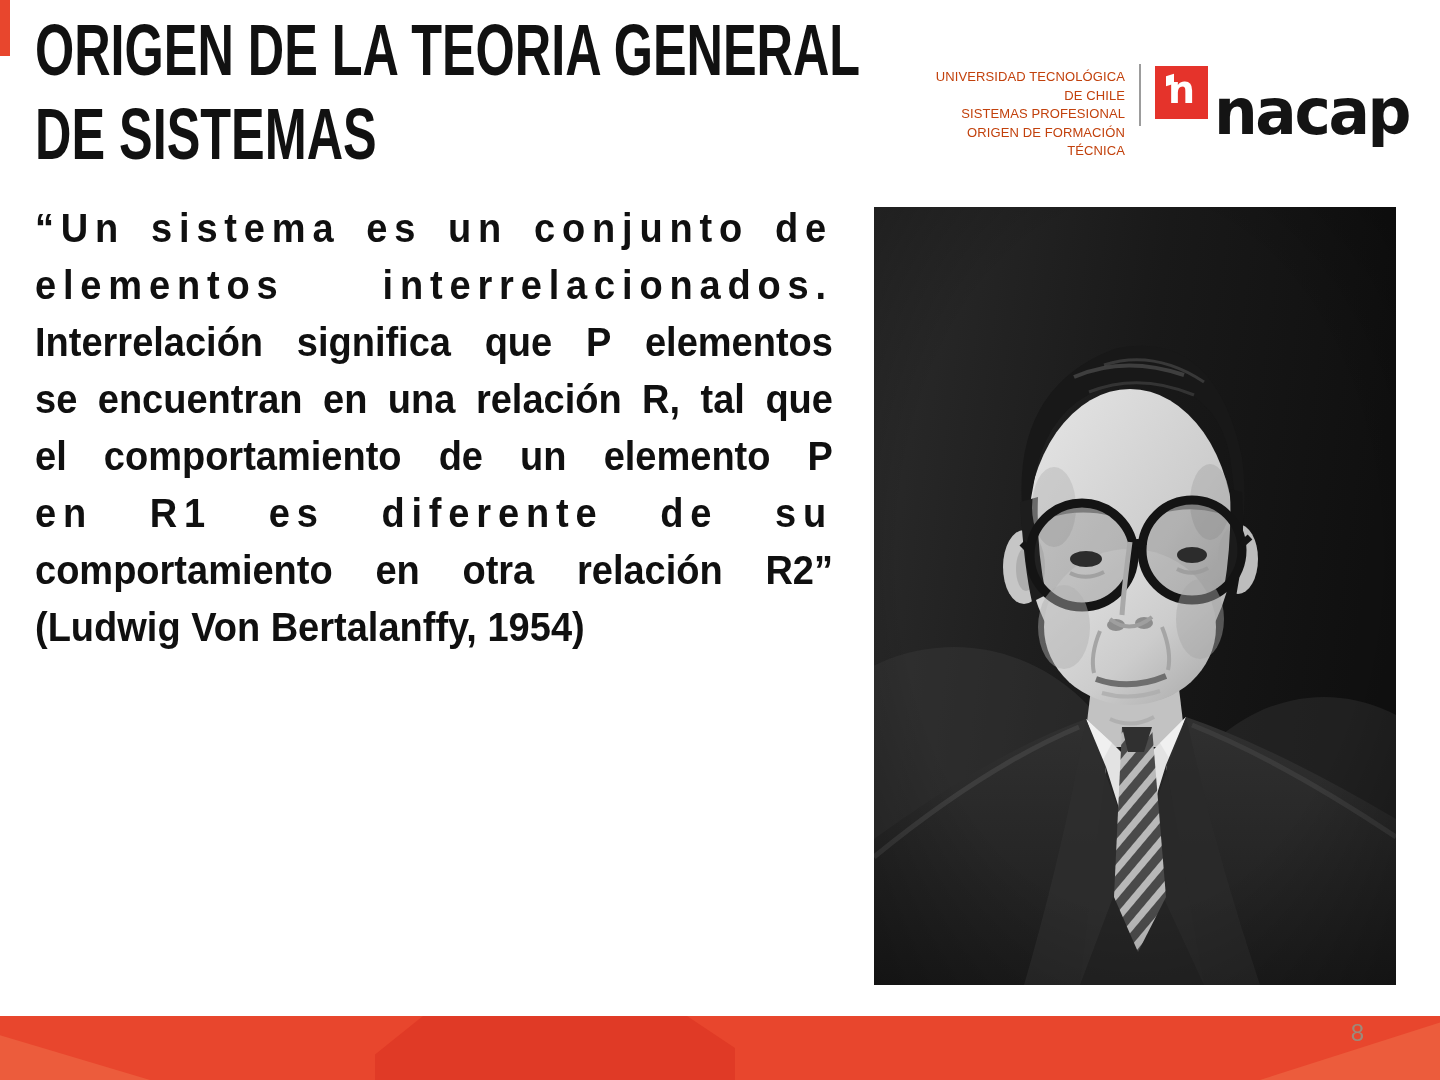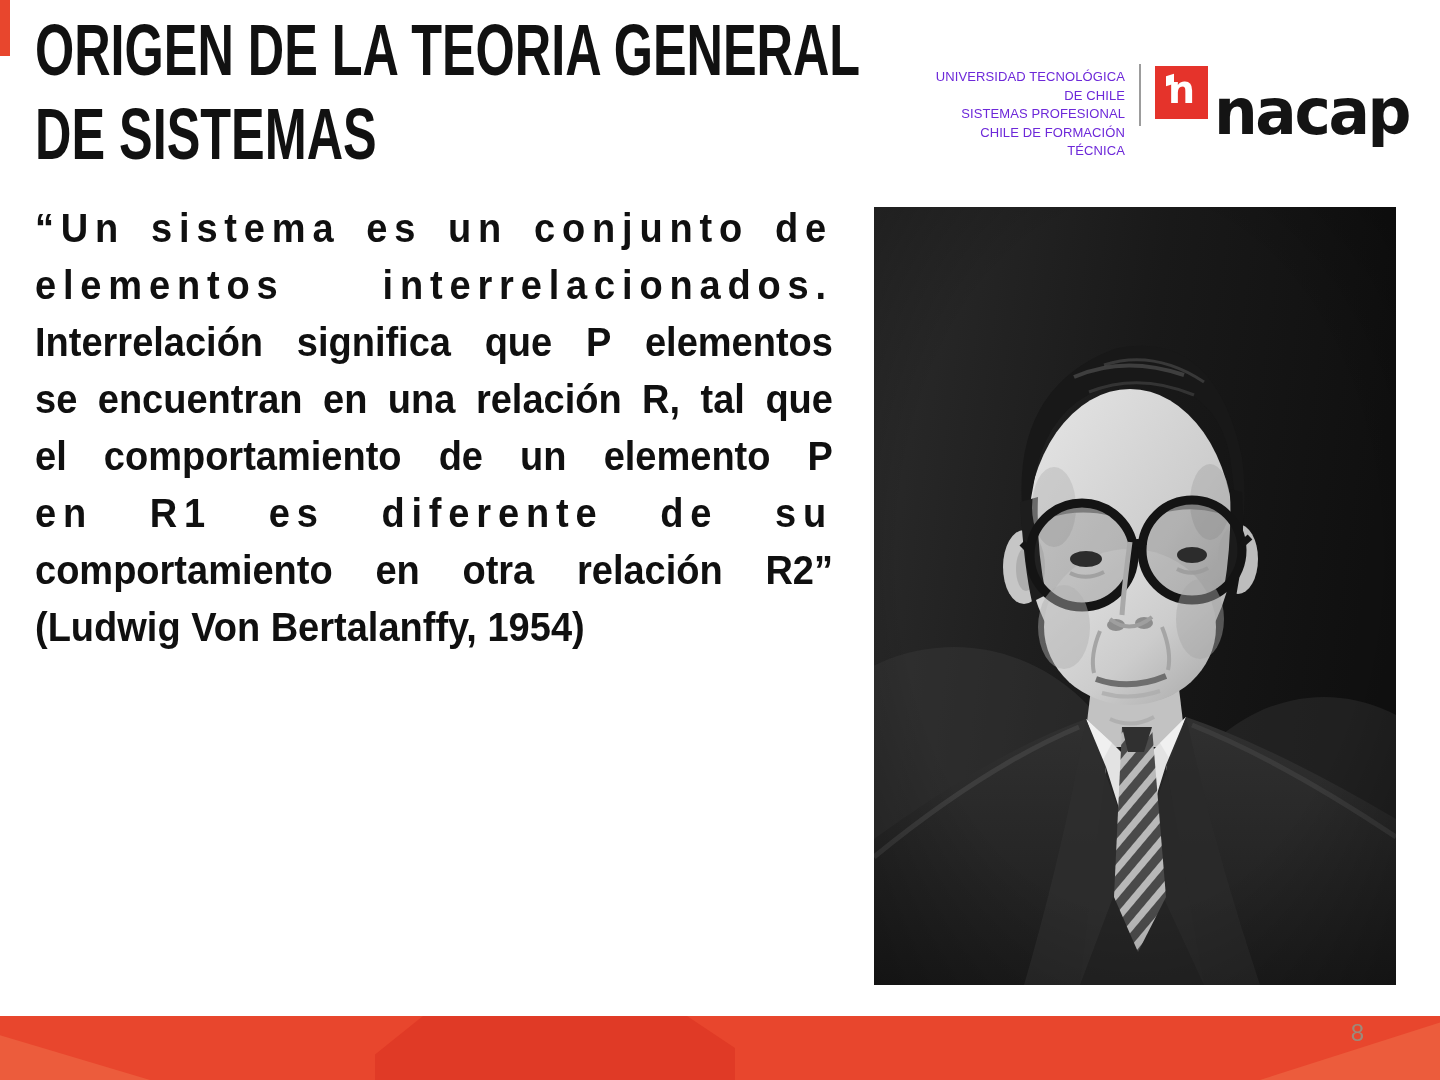--- a/index.html
+++ b/index.html
@@ -9,21 +9,21 @@
   
   .corner-accent{position:absolute;left:0;top:0;width:10px;height:56px;}
 
   
   .title{position:absolute;left:35px;top:8px;font-weight:700;color:#111;
          font-size:72px;line-height:84px;white-space:nowrap;
          transform:scaleX(0.70);transform-origin:left top;letter-spacing:0;}
 
   
   .logo{position:absolute;left:925px;top:62px;display:flex;align-items:flex-start;}
-  .logo-org{width:200px;text-align:right;color:#6d28d9;font-size:13px;
+  .logo-org{width:200px;text-align:right;color:#c2410c;font-size:13px;
             line-height:18.5px;padding-top:6px;letter-spacing:.1px;}
   .logo-divider{width:2px;height:62px;background:#9c9c9c;margin:2px 14px 0 14px;}
   .logo-symbol{width:53px;height:53px;margin-top:4px;position:relative;}
   .logo-symbol .sq{position:absolute;inset:0;}
   .logo-symbol .glyph{position:absolute;left:0;top:2px;width:100%;height:100%;
             color:#fff;font-weight:700;font-size:38px;text-align:center;
             font-family:"DejaVu Sans",sans-serif;}
   .logo-symbol .flag{position:absolute;left:11px;top:9px;width:8px;height:10px;
             background:#fff;transform:skewY(-18deg);}
   .logo-wordmark{font-weight:700;color:#141414;font-size:64px;line-height:64px;
@@ -65,21 +65,21 @@
 
 <div class="title">
   <div>ORIGEN DE LA TEORIA GENERAL</div>
   <div>DE SISTEMAS</div>
 </div>
 
 <div class="logo">
   <div class="logo-org">
     <div>UNIVERSIDAD TECNOLÓGICA DE CHILE</div>
     <div>SISTEMAS PROFESIONAL</div>
-    <div>CHILE DE FORMACIÓN TÉCNICA</div>
+    <div>ORIGEN DE FORMACIÓN TÉCNICA</div>
   </div>
   <div class="logo-divider"></div>
   <div class="logo-symbol">
     <div class="sq" style="background: rgb(229, 51, 43);"></div>
     <div class="glyph">n</div>
     <div class="flag"></div>
   </div>
   <div class="logo-wordmark">nacap</div>
 </div>
 

